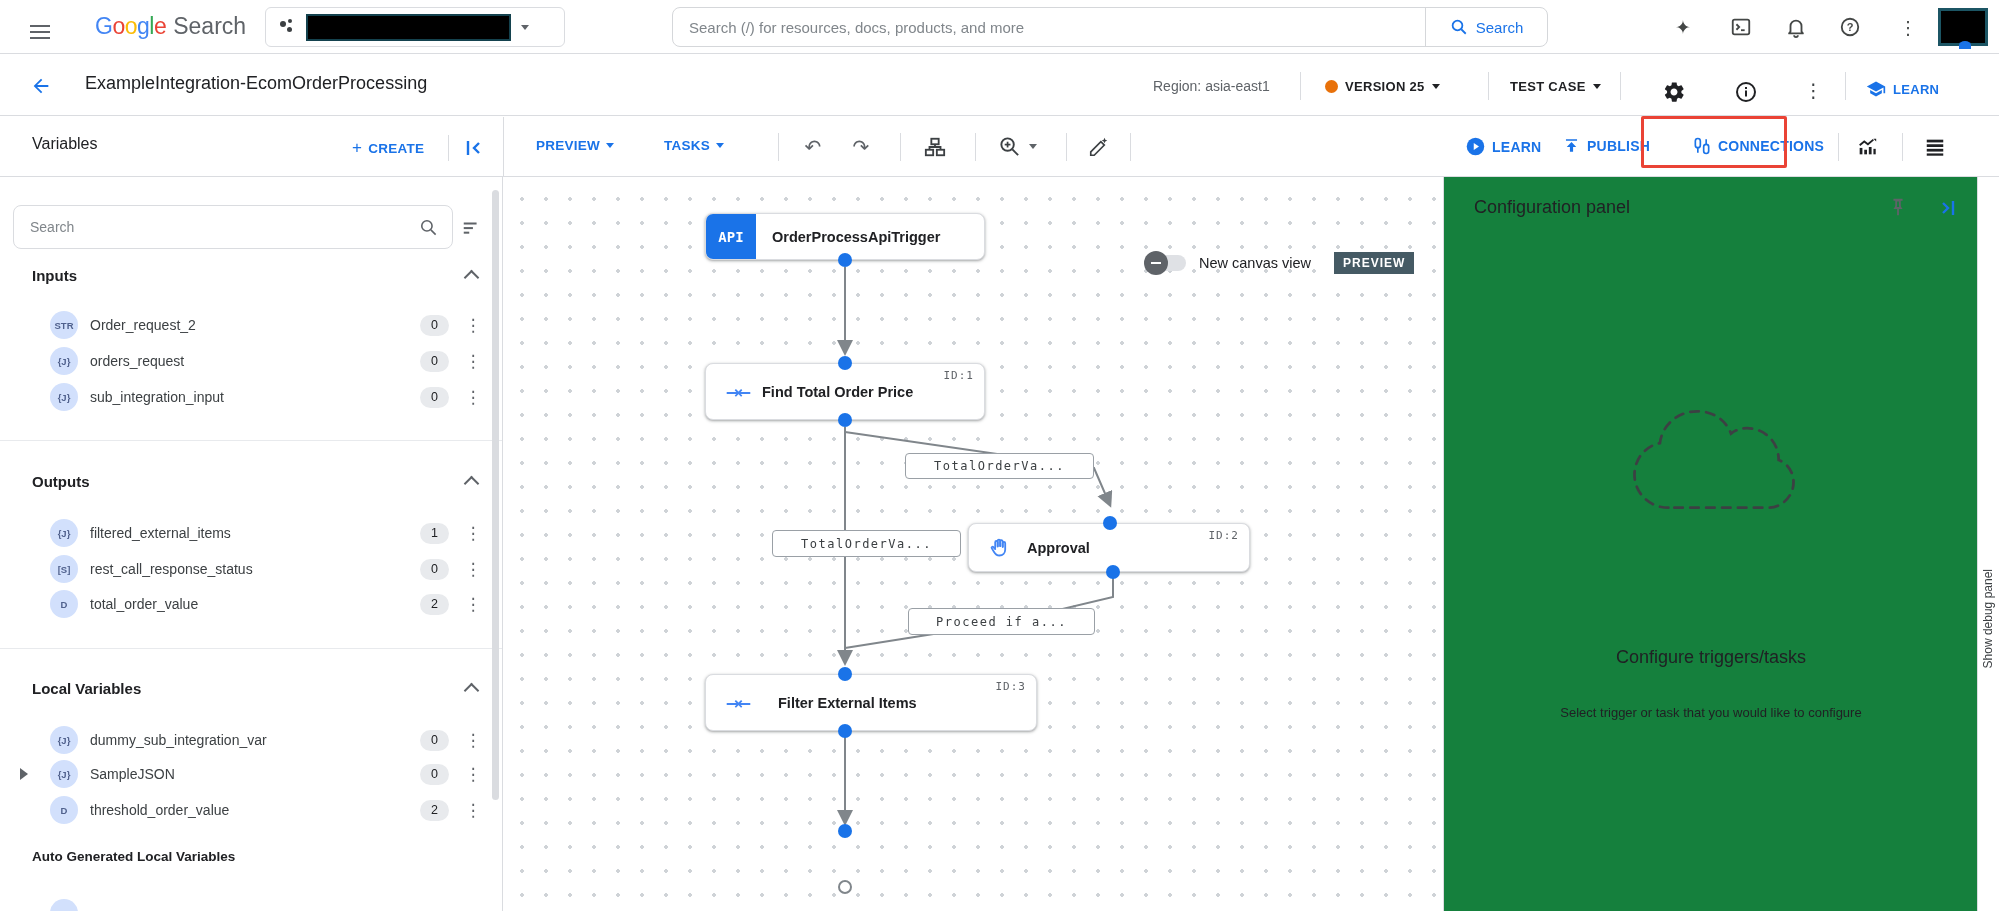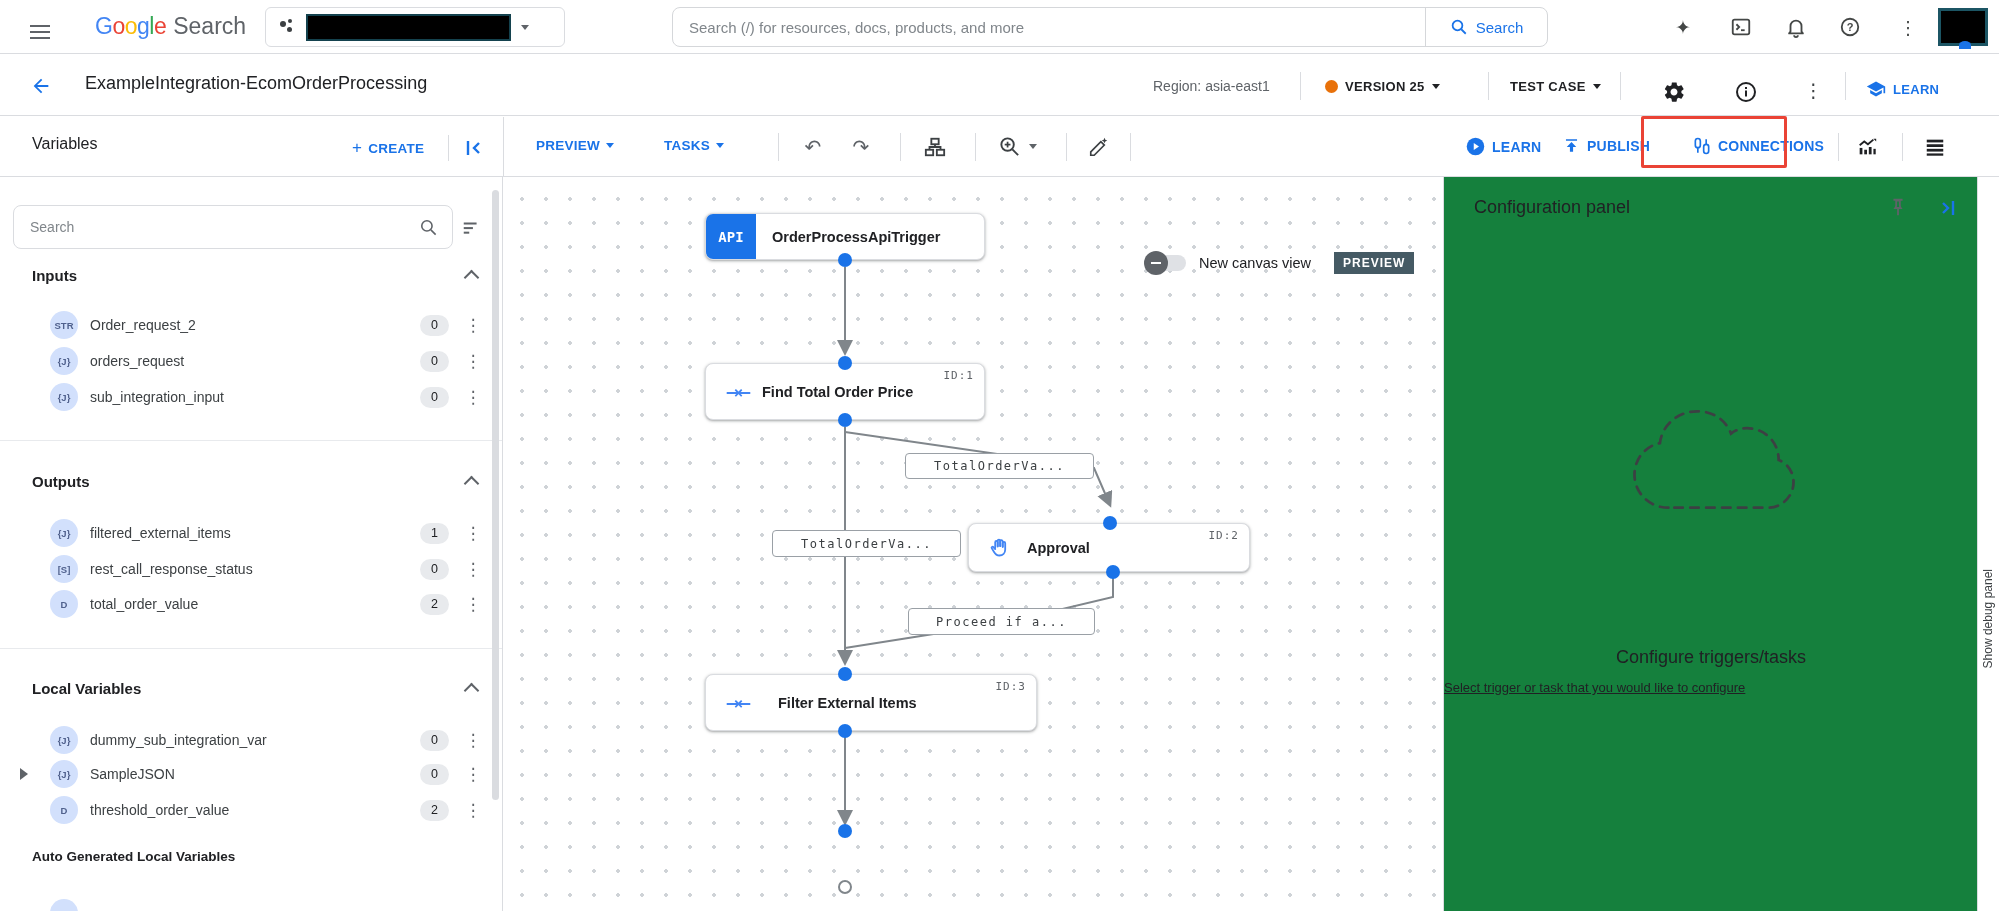--- a/index.html
+++ b/index.html
@@ -84,21 +84,21 @@
   .elabel { position:absolute; background:#fff; border:1px solid #9aa0a6; border-radius:4px; z-index:4;
             display:flex; align-items:center; justify-content:center; font-family:"DejaVu Sans Mono",monospace; font-size:12px; letter-spacing:1.5px; color:#3c4043; }
   .cdot { position:absolute; width:14px; height:14px; border-radius:50%; background:#1a73e8; transform:translate(-50%,-50%); z-index:6; }
   .cdot.hollow { background:#fff; border:2px solid #80868b; }
   .edges { position:absolute; left:0; top:0; z-index:1; }
 
   
   .cfg { position:absolute; left:1443px; top:177px; width:534px; height:734px; background:#15803d; border-left:1px solid #dadce0; z-index:10; }
   .cfg-title { position:absolute; left:30px; top:20px; font-size:18px; color:#202124; }
   .cfg-empty-t { position:absolute; left:0; width:534px; top:470px; text-align:center; font-size:18px; font-weight:500; color:#202124; }
-  .cfg-empty-s { position:absolute; left:0; width:534px; top:503px; font-size:13px; color:#202124;text-decoration:underline; }
+  .cfg-empty-s { position:absolute; left:0; width:534px; top:528px; text-align:center; font-size:13px; color:#202124; }
 
   
   .dbg { position:absolute; left:1977px; top:177px; width:22px; height:734px; border-left:1px solid #dadce0; background:#fff; z-index:10; }
   .dbg-label { position:absolute; top:392px; left:3px; writing-mode:vertical-rl; transform:rotate(180deg); font-size:12px; color:#3c4043; }
 
   svg { display:block; }
 </style>
 </head>
 <body>
 

